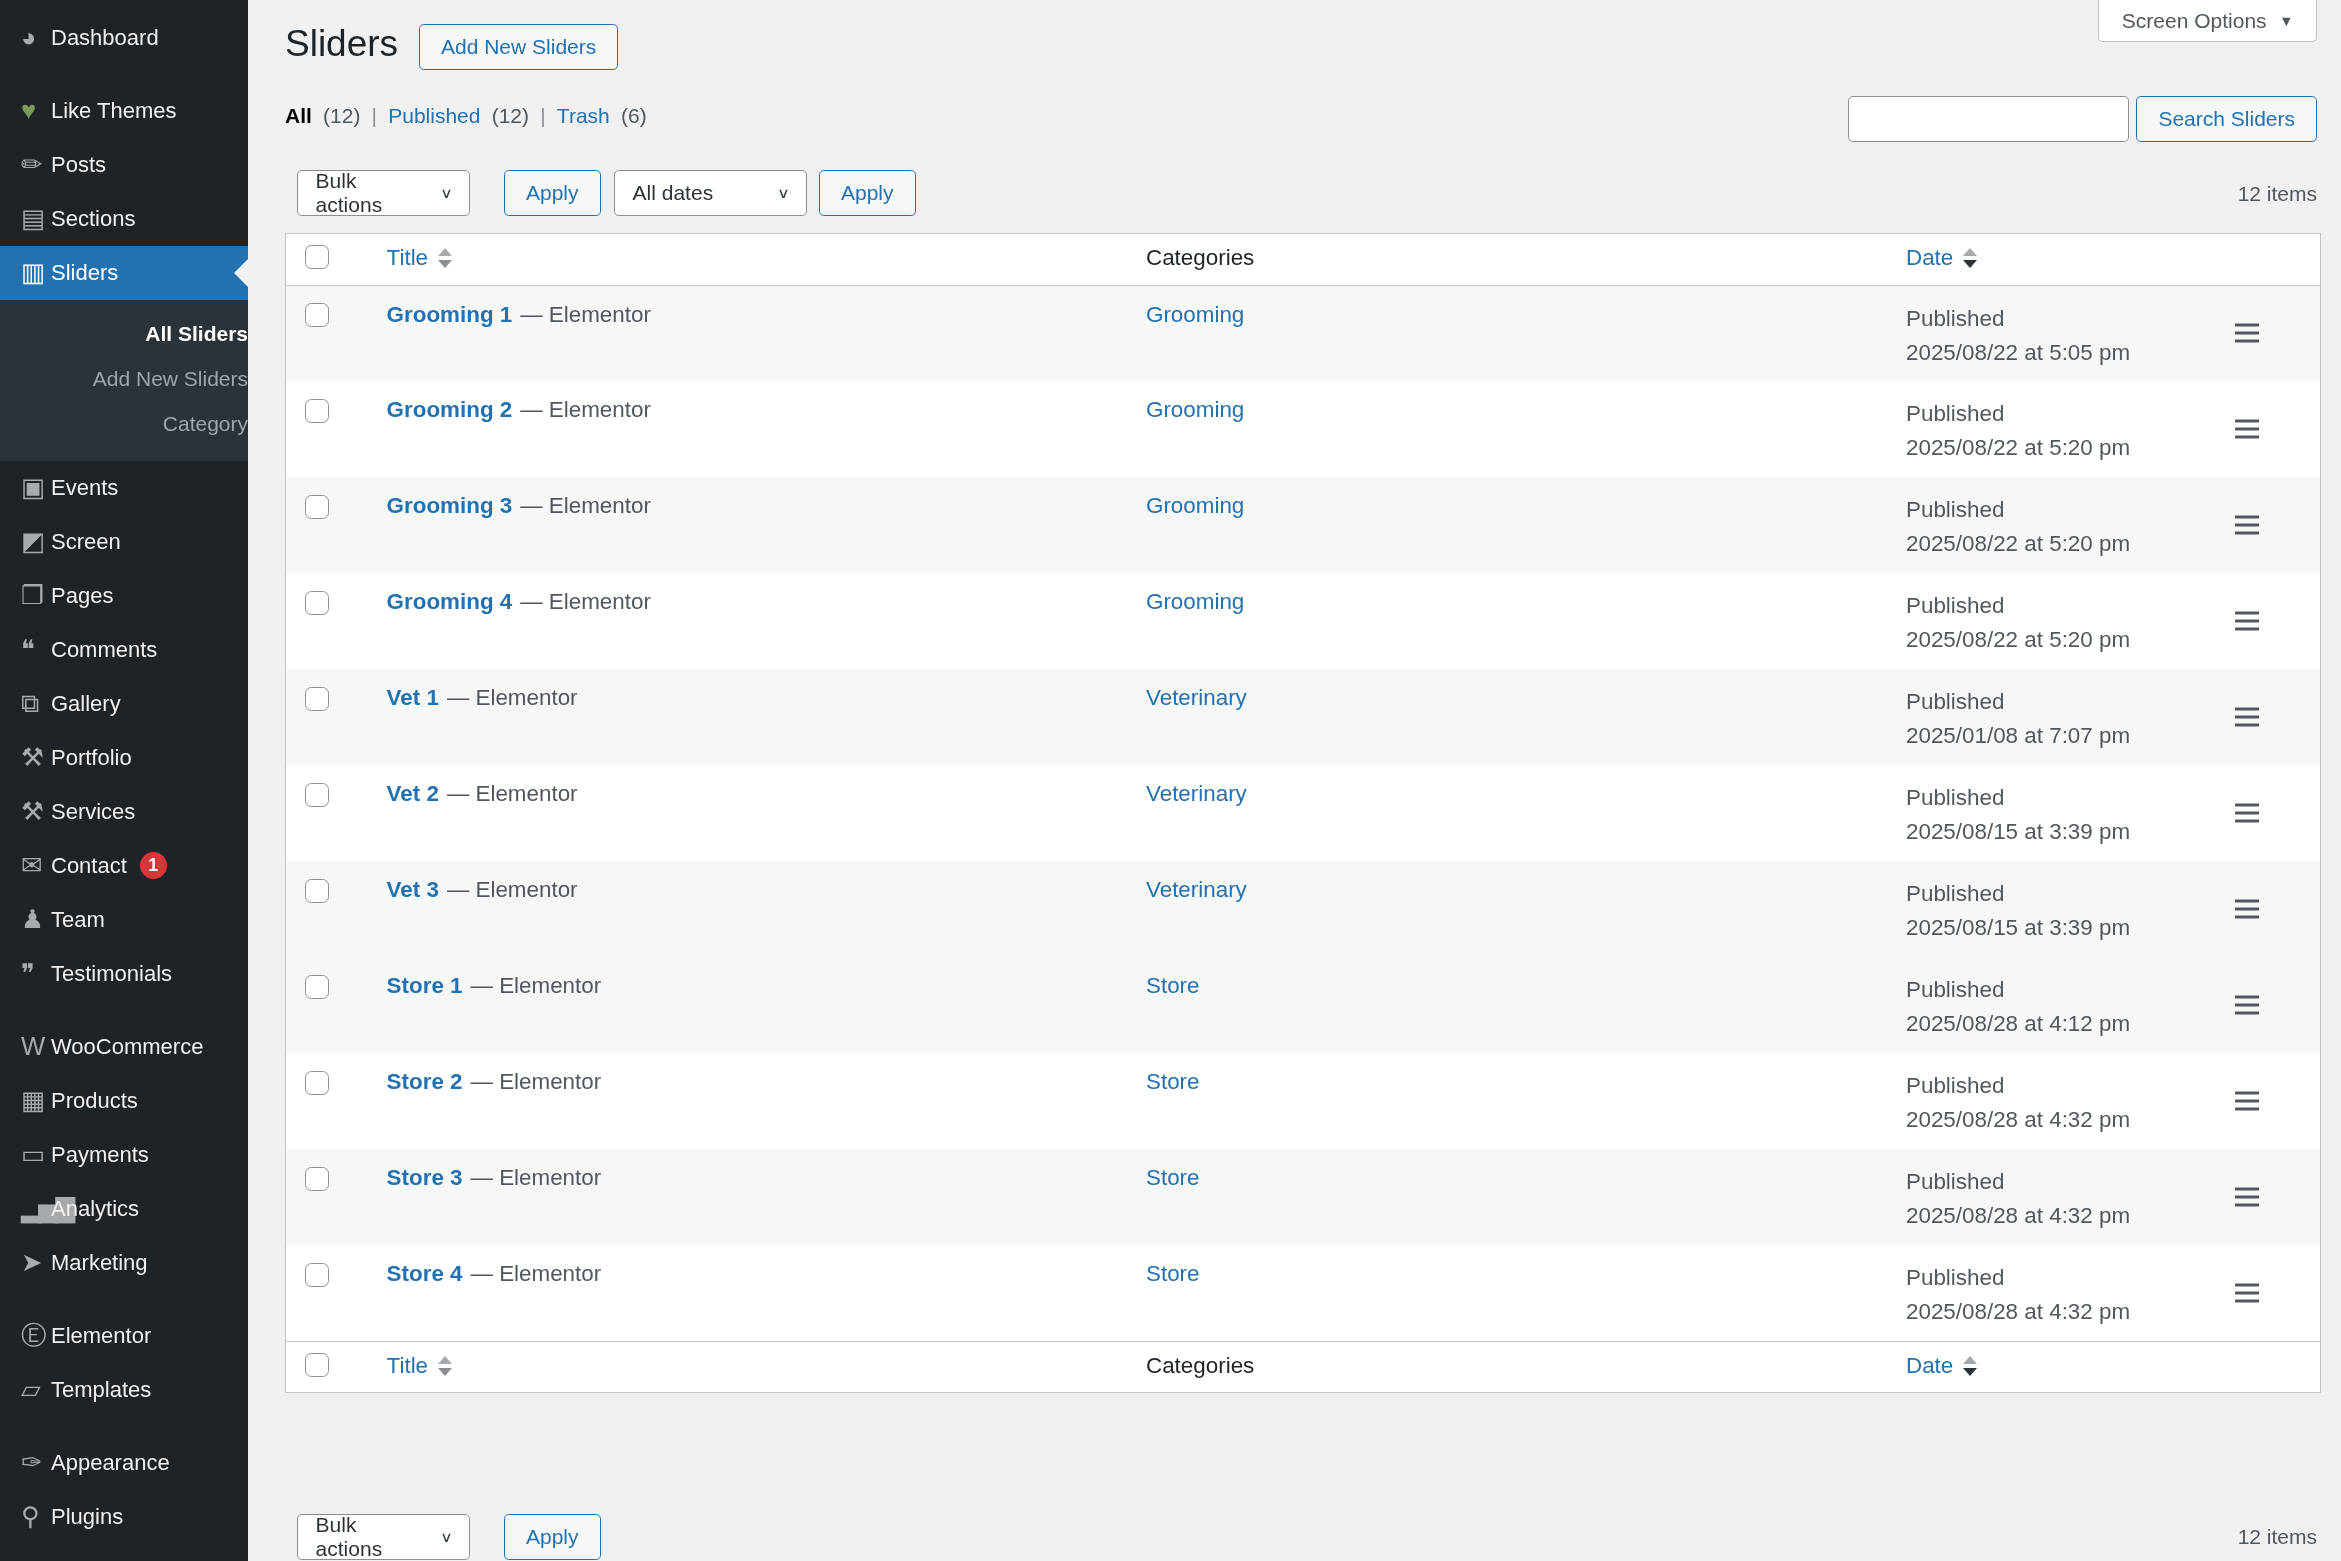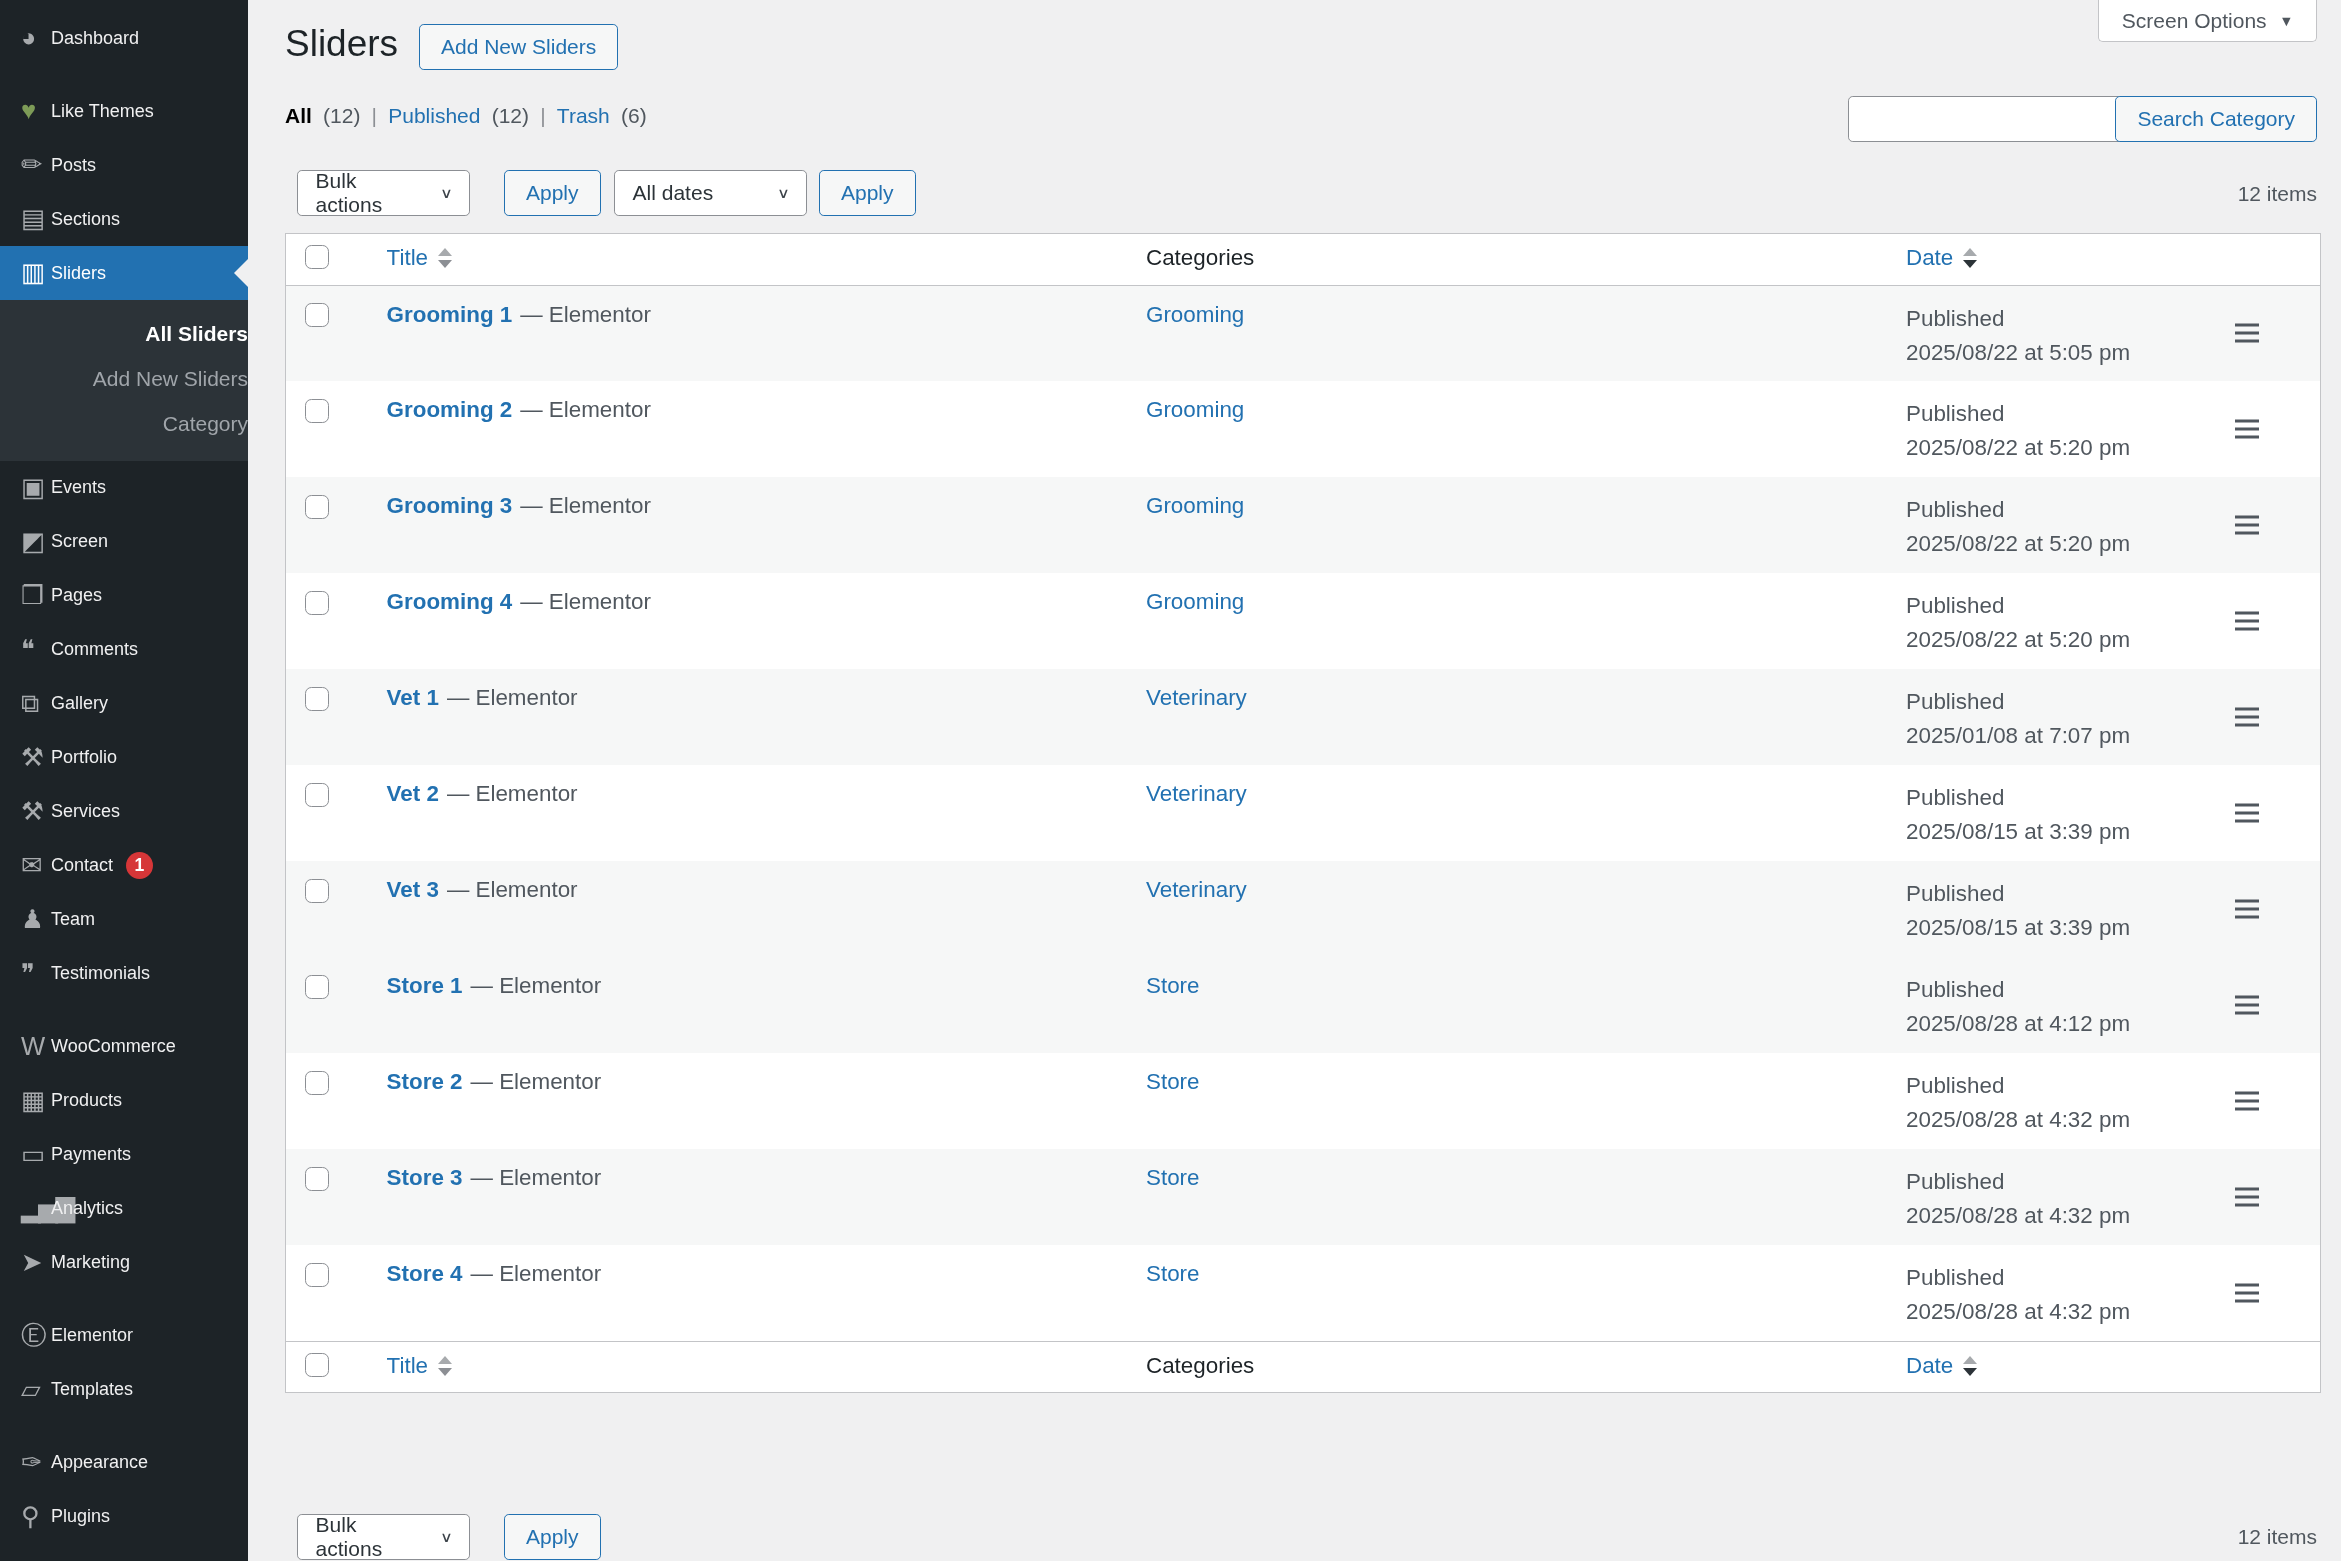--- a/index.html
+++ b/index.html
@@ -5,21 +5,21 @@
   * { margin:0; padding:0; box-sizing:border-box; }
   html,body { background:#f0f0f1; font-family:"Liberation Sans", sans-serif; }
   #page { position:relative; width:2342px; height:1561px; overflow:hidden; background:#f0f0f1; }
 
   
   #sidebar { position:absolute; left:0; top:0; width:248px; height:100%; background:#1d2327; }
   .menu-item { position:relative; display:flex; align-items:center; height:54px; padding-left:21px; cursor:pointer; }
   .menu-item.sep { margin-top:19px; }
   .menu-item:first-child { margin-top:11.2px; }
   .mi-icon { width:30px; font-size:25.6px; line-height:1; color:#a7aaad; flex:0 0 30px; letter-spacing:-2.4px; }
-  .mi-label { font-size:18px; color:#f0f0f1; white-space:nowrap; }
+  .mi-label { font-size:22px; color:#f0f0f1; white-space:nowrap; }
   .menu-item.active { background:#2271b1; }
   .menu-item.active .mi-icon, .menu-item.active .mi-label { color:#fff; }
   .menu-item.active::after { content:''; position:absolute; right:0; top:50%; transform:translateY(-50%);
       border:14.4px solid transparent; border-right-color:#f0f0f1; border-left-width:0; }
   .badge { margin-left:12.8px; min-width:27px; height:27px; padding:0 4.8px; border-radius:13.6px; background:#d63638;
       color:#fff; font-size:17.6px; font-weight:700; display:inline-flex; align-items:center; justify-content:center; }
   .submenu { background:#2c3338; padding:11.2px 0 14.4px 0;text-align:right; }
   .submenu-item { height:45px; line-height:45px; padding-left:40px; font-size:21px; color:#a0a5aa; cursor:pointer; white-space:nowrap; }
   .submenu-item.current { color:#fff; font-weight:700; }
 
@@ -219,21 +219,21 @@
       <span class="count">(12)</span>
       <span class="vsep">|</span>
       <a>Published</a>
       <span class="count">(12)</span>
       <span class="vsep">|</span>
       <a>Trash</a>
       <span class="count">(6)</span>
     </div>
 
     <input id="search-input" value="" style="">
-    <button class="btn" id="search-btn">Search Category</button>
+    <button class="btn" id="search-btn">Search Sliders</button>
 
     <div class="wp-select" id="bulk-select-top">
       <span>Bulk actions</span>
       <span class="chev">∨</span>
     </div>
     <button class="btn" id="apply-btn-top">Apply</button>
     <div class="wp-select" id="dates-select">
       <span>All dates</span>
       <span class="chev">∨</span>
     </div>

